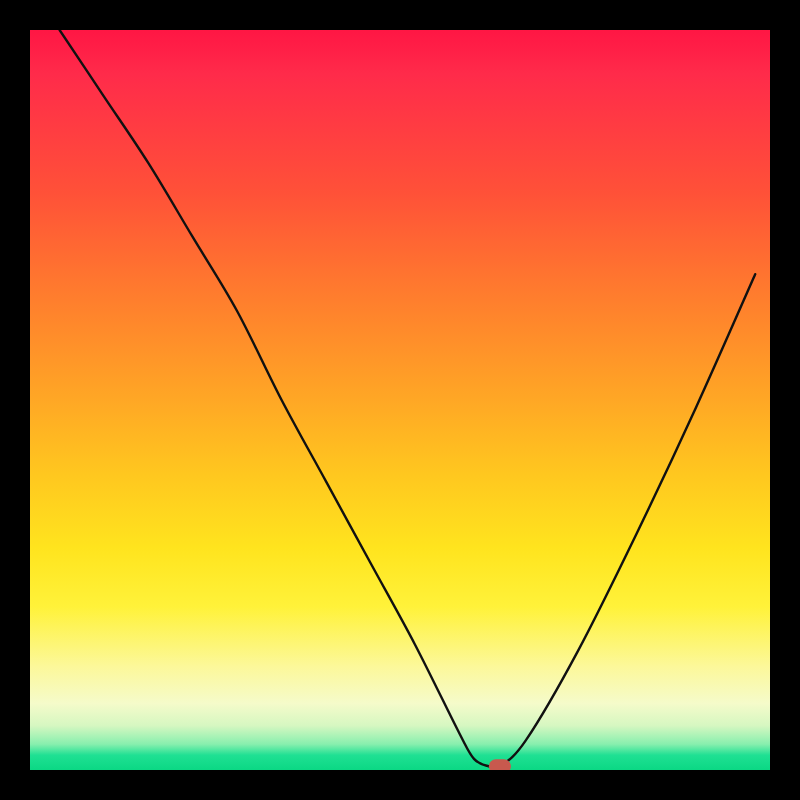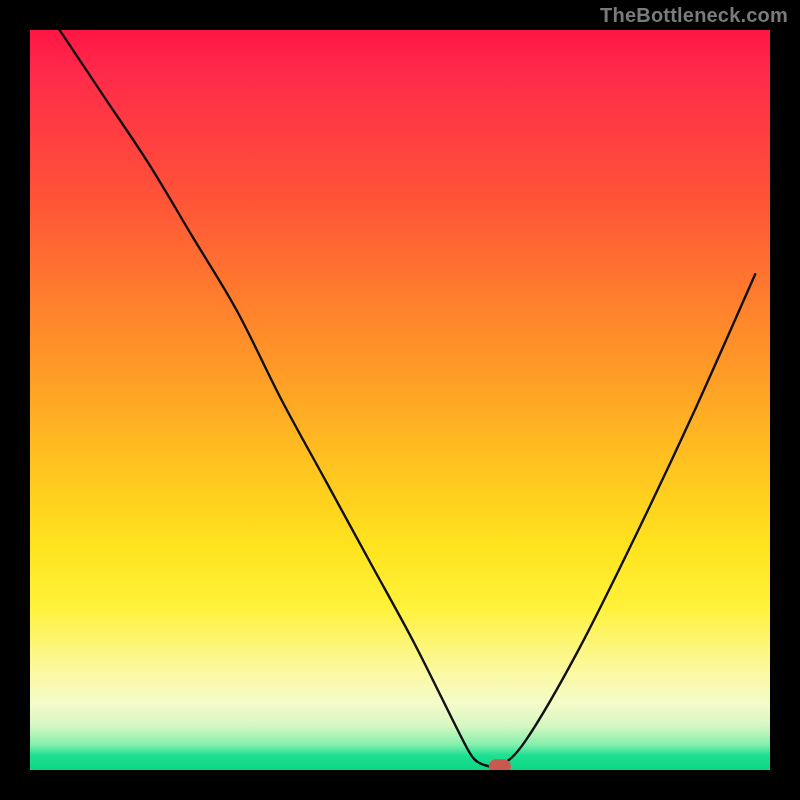--- a/index.html
+++ b/index.html
@@ -78,21 +78,20 @@
   .marker {
     fill: #c8594e;
     stroke: none;
   }
 </style>
 </head>
 <body>
 
 <div class="frame">
 
-  <div class="watermark">TheBottleneck.com</div>
 
   <div class="plot">
     <div class="gradient"></div>
 
     <svg class="curve" viewBox="0 0 740 740" preserveAspectRatio="none">
       <path id="curve-path" class="curve-path" d="M 29.6 0 C 37 11.100000000000003, 59.199999999999996 44.40000000000002, 74 66.60000000000002 C 88.8 88.80000000000003, 103.60000000000001 109.76666666666671, 118.4 133.20000000000005 C 133.20000000000002 156.63333333333338, 148 182.5333333333334, 162.8 207.20000000000005 C 177.60000000000002 231.8666666666667, 192.4 254.06666666666666, 207.20000000000002 281.2 C 222.00000000000003 308.3333333333333, 236.8 341.6333333333333, 251.60000000000002 370 C 266.40000000000003 398.3666666666667, 281.2 424.26666666666665, 296 451.4 C 310.8 478.5333333333333, 325.6 505.66666666666663, 340.40000000000003 532.8 C 355.20000000000005 559.9333333333333, 370 585.8333333333334, 384.8 614.2 C 399.6 642.5666666666667, 419.3333333333333 683.8833333333333, 429.2 703 C 439.06666666666666 722.1166666666667, 439.06666666666666 723.35, 444 728.9 C 448.93333333333334 734.4499999999999, 454.48333333333335 735.0666666666666, 458.8 736.3 C 463.1166666666667 737.5333333333333, 463.73333333333335 740.6166666666666, 469.90000000000003 736.3 C 476.0666666666667 731.9833333333333, 482.85 729.5166666666667, 495.8 710.4 C 508.75 691.2833333333333, 529.1 656.1333333333333, 547.6 621.6 C 566.1 587.0666666666667, 587.0666666666666 543.9, 606.8 503.2 C 626.5333333333333 462.5, 646.2666666666667 420.5666666666667, 666 377.40000000000003 C 685.7333333333333 334.23333333333335, 715.3333333333333 266.4, 725.1999999999999 244.2"></path>
       <rect id="marker" class="marker" rx="7" ry="7" width="22" height="14" x="458.90000000000003" y="729.3"></rect>
     </svg>
   </div>
 

